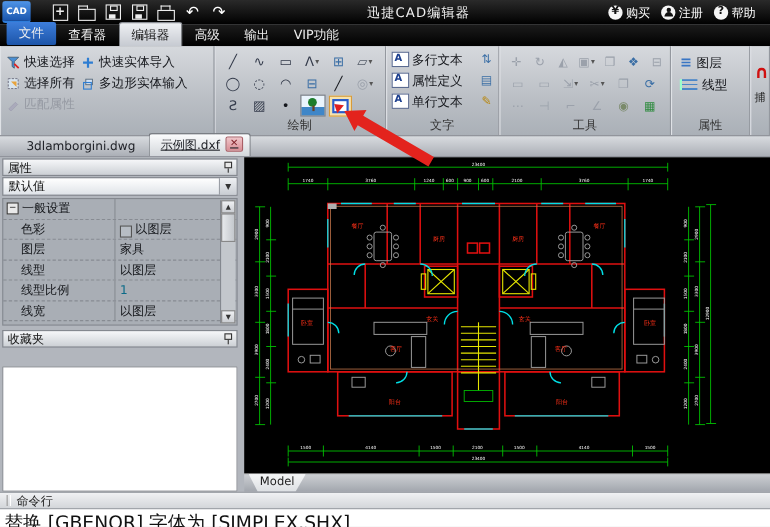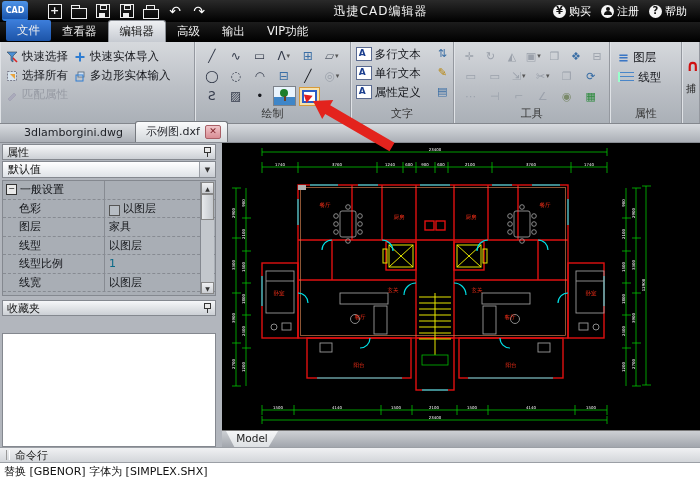--- a/index.html
+++ b/index.html
@@ -63,21 +63,21 @@
   .ic-layers{color:#3a76c4;font-size:13px;font-weight:bold;line-height:1;}
   .ic-ltype{width:14px;height:10px;background:repeating-linear-gradient(#4a86c8 0 1.5px,transparent 1.5px 4px);border-left:2px solid #9fc;flex:none;}
   .g-snap{flex:1;padding:4px 0 0 4px;}
   .magnet{color:#d01010;font-size:16px;font-weight:bold;line-height:1;margin-top:12px;}
   .snaplbl{font-size:10px;color:#222;margin-top:8px;}
   
   .arrow-overlay{position:absolute;left:280px;top:92px;width:125px;height:70px;z-index:60;pointer-events:none;}
   
   .doctabs{position:absolute;left:0;top:124px;width:700px;height:19px;background:linear-gradient(#d8dbdf,#abafb6);border-bottom:1px solid #888c93;box-sizing:border-box;display:flex;align-items:flex-end;padding-left:12px;}
   .dtab{font-size:11px;color:#1c1e24;padding:2px 12px 3px;cursor:pointer;}
-  .dtab.active{background:linear-gradient(#fbfcfd,#d3d7db);border:1px solid #75797f;border-bottom:none;border-radius:3px 3px 0 0;display:flex;align-items:center;gap:5px;padding:2px 6px 3px 10px;}
+  .dtab.active{background:linear-gradient(#fbfcfd,#d3d7db);border:1px solid #75797f;border-bottom:none;border-radius:3px 3px 0 0;display:flex;gap:5px;padding:2px 6px 3px 10px;text-decoration:underline;}
   .dclose{width:14px;height:12px;background:linear-gradient(#f0c6ca,#d98d94);border:1px solid #a95f66;border-radius:2px;color:#7c1f26;font-size:9px;font-weight:bold;display:flex;align-items:center;justify-content:center;cursor:pointer;line-height:1;}
   
   .main{position:absolute;left:0;top:143px;width:700px;height:304px;}
   .sidebar{position:absolute;left:0;top:0;width:222px;height:304px;background:#b2b6bd;box-sizing:border-box;}
   .phead{position:absolute;left:2px;width:214px;height:16px;background:linear-gradient(#f6f7f9,#ccd0d5);border:1px solid #84888f;box-sizing:border-box;display:flex;align-items:center;font-size:11px;color:#111;padding:0 4px;}
   .pin{margin-left:auto;width:7px;cursor:pointer;}
   .pin::before{content:"";display:block;width:5px;height:4px;border:1px solid #333;background:#e8e8e8;margin:0 auto;}
   .pin::after{content:"";display:block;width:1px;height:4px;background:#333;margin:0 auto;}
   .preset{position:absolute;left:2px;top:18px;width:214px;height:17px;background:linear-gradient(#fff,#dfe3e8);border:1px solid #84888f;box-sizing:border-box;display:flex;font-size:11px;color:#111;padding-left:5px;cursor:pointer;}
   .preset .db{margin-left:auto;width:15px;height:100%;border-left:1px solid #9a9ea5;background:linear-gradient(#eef0f3,#c9cdd3);display:flex;align-items:center;justify-content:center;font-size:7px;color:#333;}
@@ -99,21 +99,21 @@
   .fcols .c2{padding-left:5px;}
   .fbody{position:absolute;left:2px;top:190px;width:214px;height:114px;background:#fff;border:1px solid #84888f;box-sizing:border-box;}
   
   .canvas{position:absolute;left:222px;top:0;width:478px;height:304px;}
   .plan-wrap{position:absolute;left:0;top:0;width:478px;height:287px;background:#000;}
   .modelstrip{position:absolute;left:0;top:287px;width:478px;height:17px;background:linear-gradient(#cdd0d4,#a2a6ad);border-top:1px solid #777;box-sizing:border-box;display:flex;}
   .modeltab{width:52px;height:16px;margin-left:4px;background:linear-gradient(#f5f6f7,#dde0e3);clip-path:polygon(0 0,100% 0,82% 100%,16% 100%);font-size:10.5px;color:#222;text-align:center;line-height:15px;cursor:pointer;}
   
   .cmdbar{position:absolute;left:0;top:447px;width:700px;height:16px;background:linear-gradient(#f0f1f3,#d3d6da);border-top:1px solid #9b9fa5;border-bottom:1px solid #9b9fa5;box-sizing:border-box;font-size:11px;color:#222;display:flex;align-items:center;padding-left:6px;}
   .cmdbar::before{content:"";width:2px;height:10px;border-left:1px solid #999;border-right:1px solid #fff;margin-right:5px;}
-  .cmdtext{position:absolute;left:0;top:463px;width:700px;height:16px;background:#fff;font-size:11px;color:#111;padding:1px 0 0 4px;box-sizing:border-box;}
+  .cmdtext{position:absolute;left:0;top:463px;width:700px;height:16px;background:#fff;font-size:17px;color:#111;padding:1px 0 0 4px;box-sizing:border-box;}
   svg text{font-family:"DejaVu Sans","Liberation Sans",sans-serif;}
 </style>
 </head>
 <body>
 
 <div class="app">
 
   <div class="titlebar">
     <div class="logo">CAD</div>
     <div class="ti">
@@ -234,27 +234,27 @@
     </div>
 
     <div class="rgroup g-text">
       <div class="txtrow">
           <span class="ic-a"></span>
           <span>多行文本</span>
           <span class="mini" style="color:#3a6ea5">⇅</span>
         </div>
       <div class="txtrow">
           <span class="ic-a"></span>
+          <span>属性定义</span>
+          <span class="mini" style="color:#3a6ea5">▤</span>
+        </div>
+      <div class="txtrow">
+          <span class="ic-a"></span>
           <span>单行文本</span>
           <span class="mini" style="color:#b8860b">✎</span>
-        </div>
-      <div class="txtrow">
-          <span class="ic-a"></span>
-          <span>属性定义</span>
-          <span class="mini" style="color:#3a6ea5">▤</span>
         </div>
       <div class="rlabel">文字</div>
     </div>
 
     <div class="rgroup g-tools">
       <div class="grid-row">
           <span class="cell dis">✛</span>
           <span class="cell dis">↻</span>
           <span class="cell dis">◭</span>
           <span class="cell dis">▣<i class="dd">▾</i></span>

